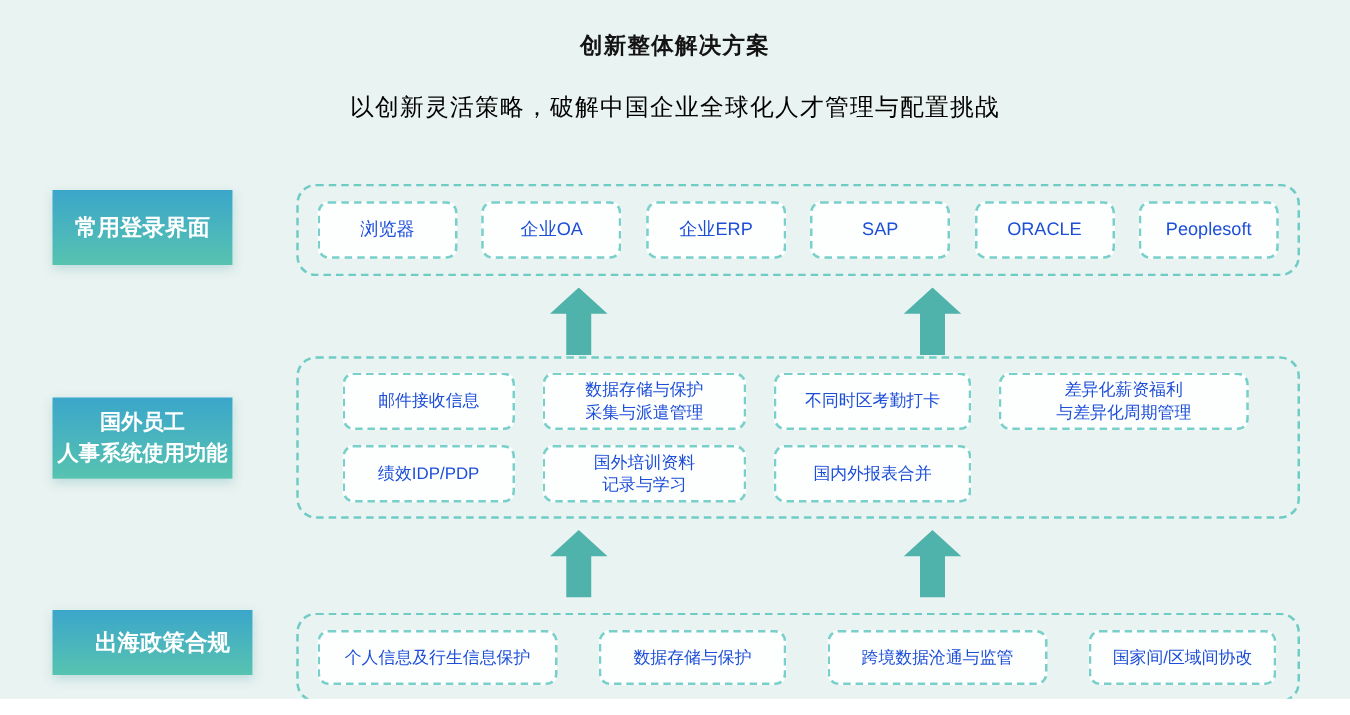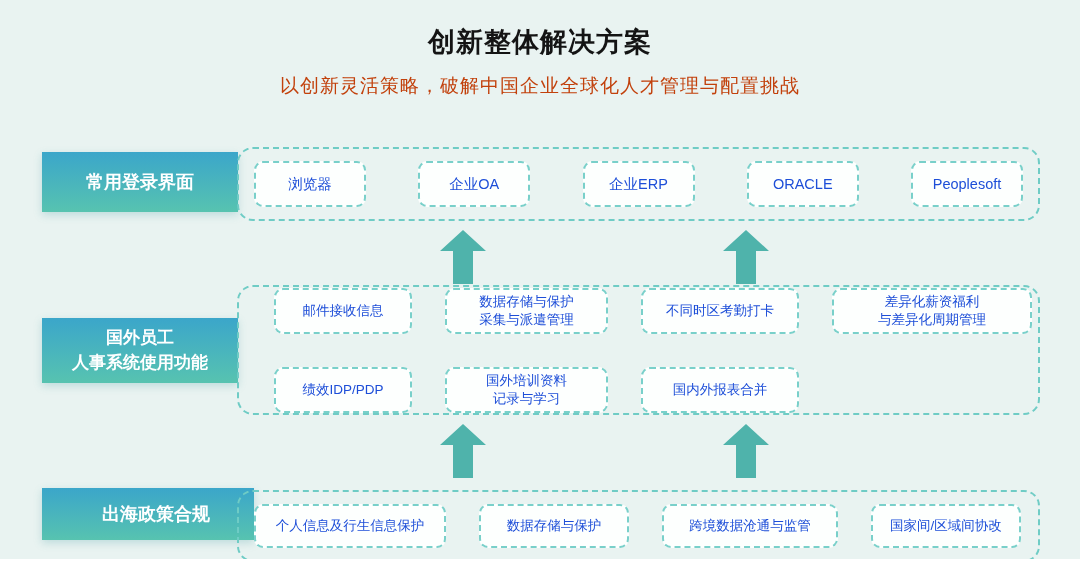--- a/index.html
+++ b/index.html
@@ -5,50 +5,50 @@
   html, body { margin: 0; padding: 0; background: #ffffff; }
   .canvas {
     position: relative;
     width: 1080px; height: 572px;
     background: #e9f3f1;
     font-family: "Liberation Sans", sans-serif;
     overflow: hidden;
   }
   .page-title {
     position: absolute; top: 24px; left: 0; width: 100%;
-    text-align: center; font-size: 27px; font-weight: 700; color: #141414;
+    text-align: center; font-size: 18px; font-weight: 700; color: #141414;
     letter-spacing: 1px;
   }
   .page-subtitle {
     position: absolute; top: 73px; left: 0; width: 100%;
-    text-align: center; font-size: 19px; color: #c2410c; letter-spacing: 1px;
+    text-align: center; font-size: 19px; color: #000000; letter-spacing: 1px;
   }
   .side-label {
-    position: absolute; left: 42px; width: 196px;
+    position: absolute; left: 42px; width: 144px;
     background: linear-gradient(180deg, #3ba6ca 0%, #57c3b0 100%);
     color: #ffffff; font-weight: 700; text-align: center;
     display: flex; align-items: center; justify-content: center;
     white-space: pre-line; line-height: 1.45;
     box-shadow: 0 3px 8px rgba(60, 150, 160, 0.25);
   }
   .label-1 { top: 152px; height: 60px; font-size: 18px; }
   .label-2 { top: 318px; height: 65px; font-size: 17px; }
   .label-3 { top: 488px; height: 52px; font-size: 18px; padding-left: 16px; }
   .group {
     position: absolute; left: 237px; width: 803px;
     border: 2px dashed #6fccc5; border-radius: 16px;
     box-sizing: border-box;
   }
   .group-1 { top: 147px; height: 74px;
     display: flex; align-items: center; justify-content: space-between;
     padding: 0 15px; }
   .group-2 { top: 285px; height: 130px;
     display: grid; grid-template-columns: 138px 163px 158px 200px;
     column-gap: 22px; row-gap: 12px; align-content: center;
-    padding: 0 39px 0 35px; gap: 33px; }
+    padding: 0 39px 0 35px; }
   .group-3 { top: 490px; height: 72px;
     display: grid; grid-template-columns: 192px 150px 176px 150px;
     column-gap: 33px; align-content: center;
     padding: 0 17px 0 15px; }
   .chip {
     background: #fdfffe;
     border: 2px dashed #79d0ca; border-radius: 9px;
     box-sizing: border-box;
     display: flex; align-items: center; justify-content: center;
     color: #1d4ed8; text-align: center;
@@ -75,20 +75,21 @@
 <div class="canvas">
 
   <div class="page-title">创新整体解决方案</div>
   <div class="page-subtitle">以创新灵活策略，破解中国企业全球化人才管理与配置挑战</div>
 
   <div class="side-label label-1">常用登录界面</div>
   <div class="group group-1">
     <div class="chip">浏览器</div>
     <div class="chip">企业OA</div>
     <div class="chip">企业ERP</div>
+    <div class="chip">SAP</div>
     <div class="chip">ORACLE</div>
     <div class="chip">Peoplesoft</div>
   </div>
 
   <svg class="arrow-up arrow-r1-a" viewBox="0 0 46 54">
     <polygon points="23,0 46,21 33,21 33,54 13,54 13,21 0,21" fill="#4fb3ab"></polygon>
   </svg>
   <svg class="arrow-up arrow-r1-b" viewBox="0 0 46 54">
     <polygon points="23,0 46,21 33,21 33,54 13,54 13,21 0,21" fill="#4fb3ab"></polygon>
   </svg>

